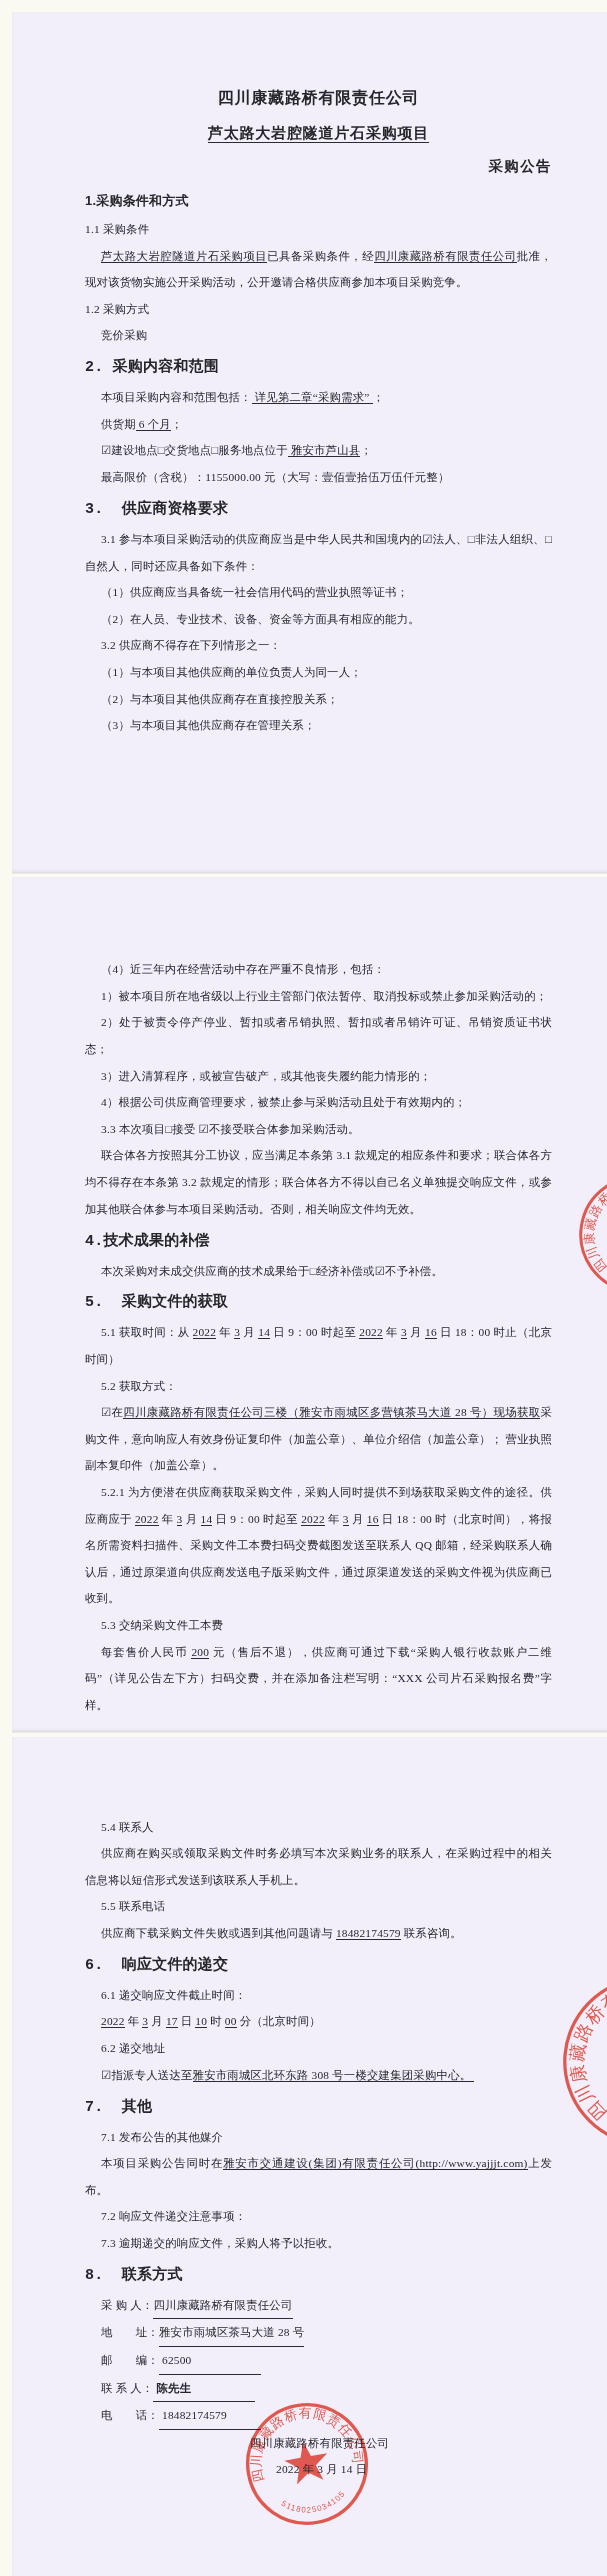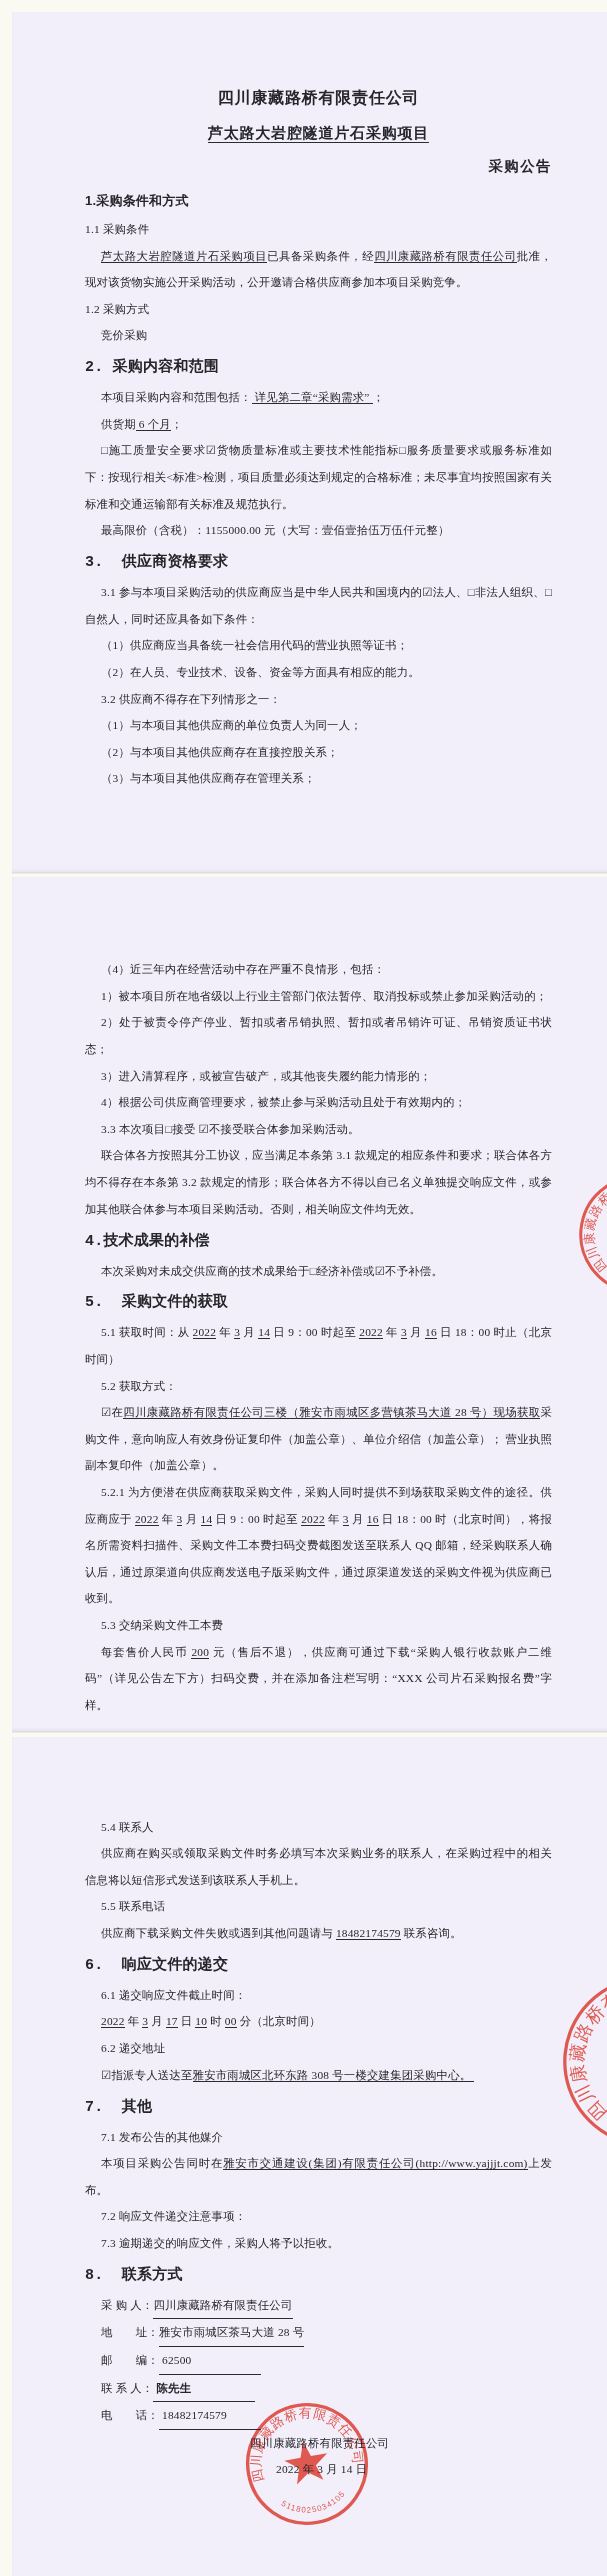--- a/index.html
+++ b/index.html
@@ -43,21 +43,21 @@
         <div class="b title-sub"><span class="u">芦太路大岩腔隧道片石采购项目</span></div>
         <div class="b title-notice"><span>采购公告</span></div>
         <div class="b h-small"><span>1.采购条件和方式</span></div>
         <div class="b plain"><span>1.1 采购条件</span></div>
         <div class="b para"><span class="u">芦太路大岩腔隧道片石采购项目</span><span>已具备采购条件，经</span><span class="u">四川康藏路桥有限责任公司</span><span>批准，现对该货物实施公开采购活动，公开邀请合格供应商参加本项目采购竞争。</span></div>
         <div class="b plain"><span>1.2 采购方式</span></div>
         <div class="b para"><span>竞价采购</span></div>
         <div class="b h-big"><span>2. 采购内容和范围</span></div>
         <div class="b para"><span>本项目采购内容和范围包括：</span><span class="u"> 详见第二章“采购需求” </span><span>；</span></div>
         <div class="b para"><span>供货期</span><span class="u"> 6 个月</span><span>；</span></div>
-        <div class="b para"><span>□施工质量安全要求☑货物质量标准或主要技术性能指标□服务质量要求或服务标准如下：按现行相关&lt;标准&gt;检测，项目质量必须达到规定的合格标准；未尽事宜均按照国家有关标准和交通运输部有关标准及规范执行。</span></div>
+        <div class="b para"><span>☑建设地点□交货地点□服务地点位于</span><span class="u"> 雅安市芦山县</span><span>；</span></div>
         <div class="b para"><span>最高限价（含税）：1155000.00 元（大写：壹佰壹拾伍万伍仟元整）</span></div>
         <div class="b h-big"><span>3.  供应商资格要求</span></div>
         <div class="b para"><span>3.1 参与本项目采购活动的供应商应当是中华人民共和国境内的☑法人、□非法人组织、□自然人，同时还应具备如下条件：</span></div>
         <div class="b para"><span>（1）供应商应当具备统一社会信用代码的营业执照等证书；</span></div>
         <div class="b para"><span>（2）在人员、专业技术、设备、资金等方面具有相应的能力。</span></div>
         <div class="b para"><span>3.2 供应商不得存在下列情形之一：</span></div>
         <div class="b para"><span>（1）与本项目其他供应商的单位负责人为同一人；</span></div>
         <div class="b para"><span>（2）与本项目其他供应商存在直接控股关系；</span></div>
         <div class="b para"><span>（3）与本项目其他供应商存在管理关系；</span></div>
       </div>

